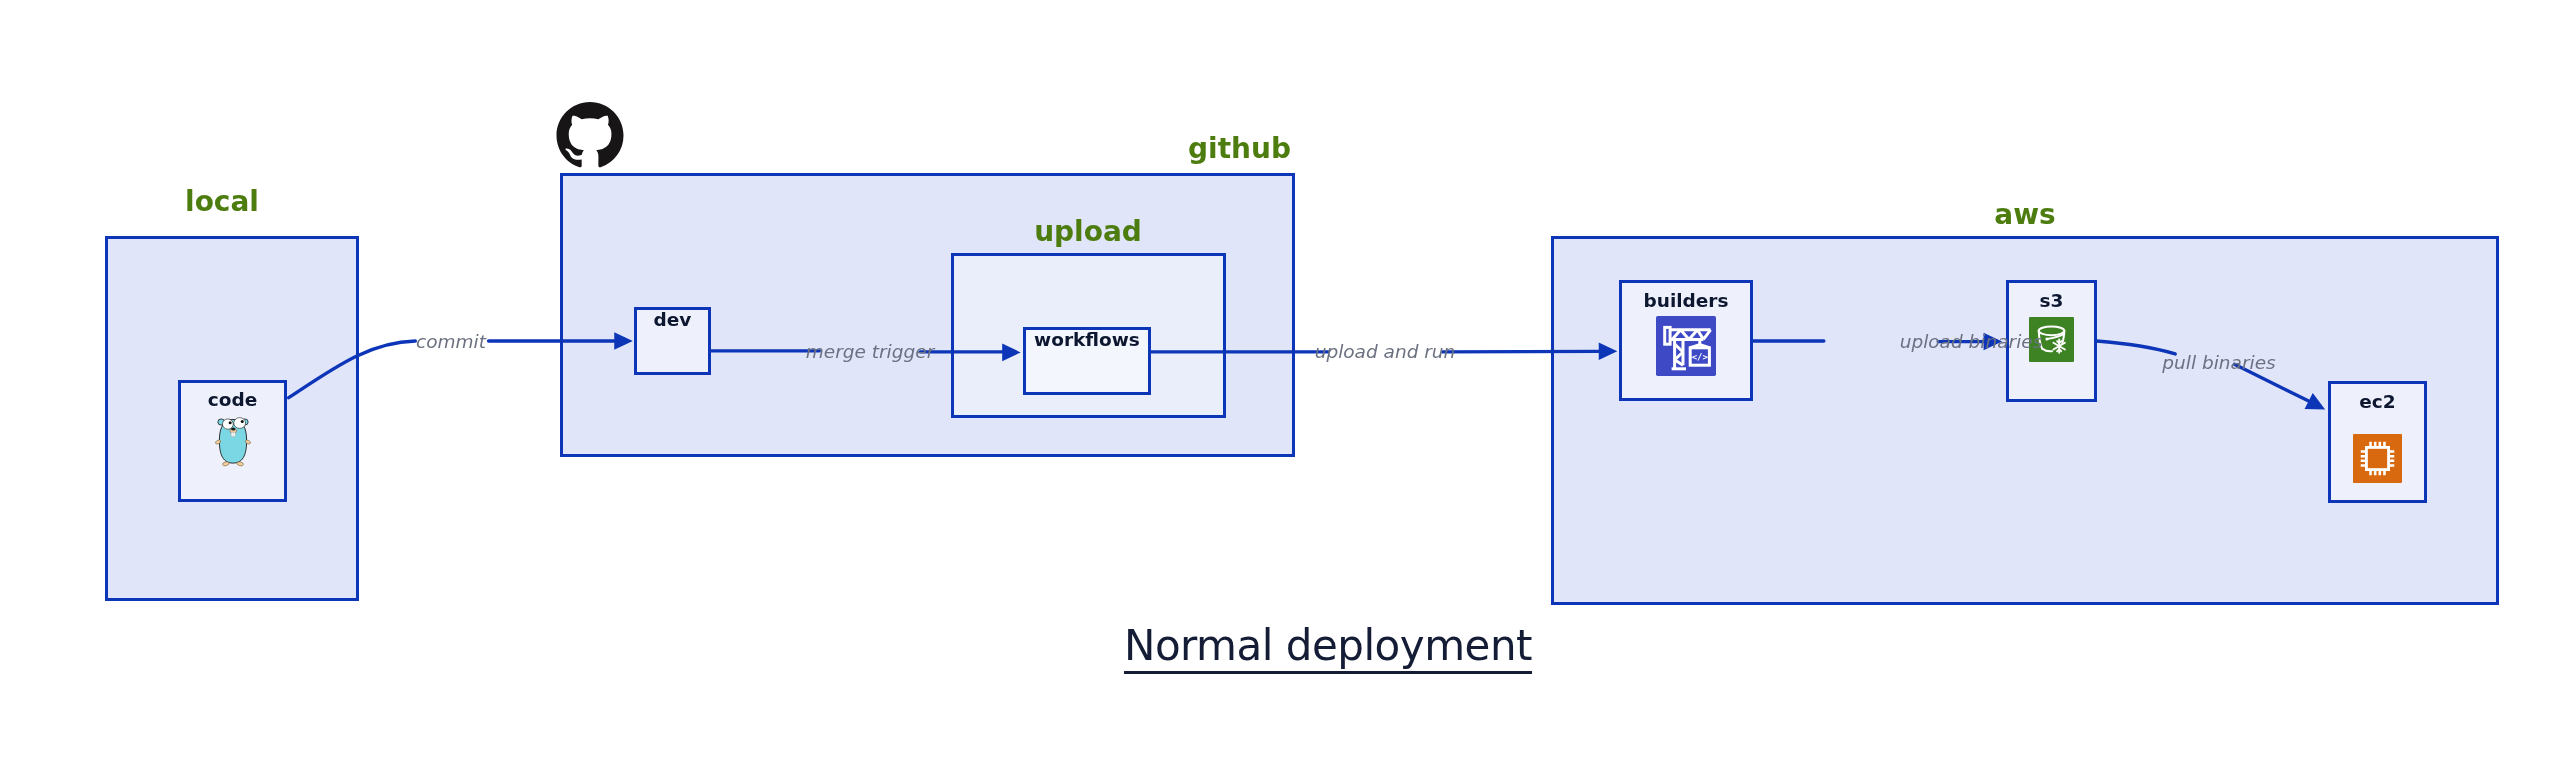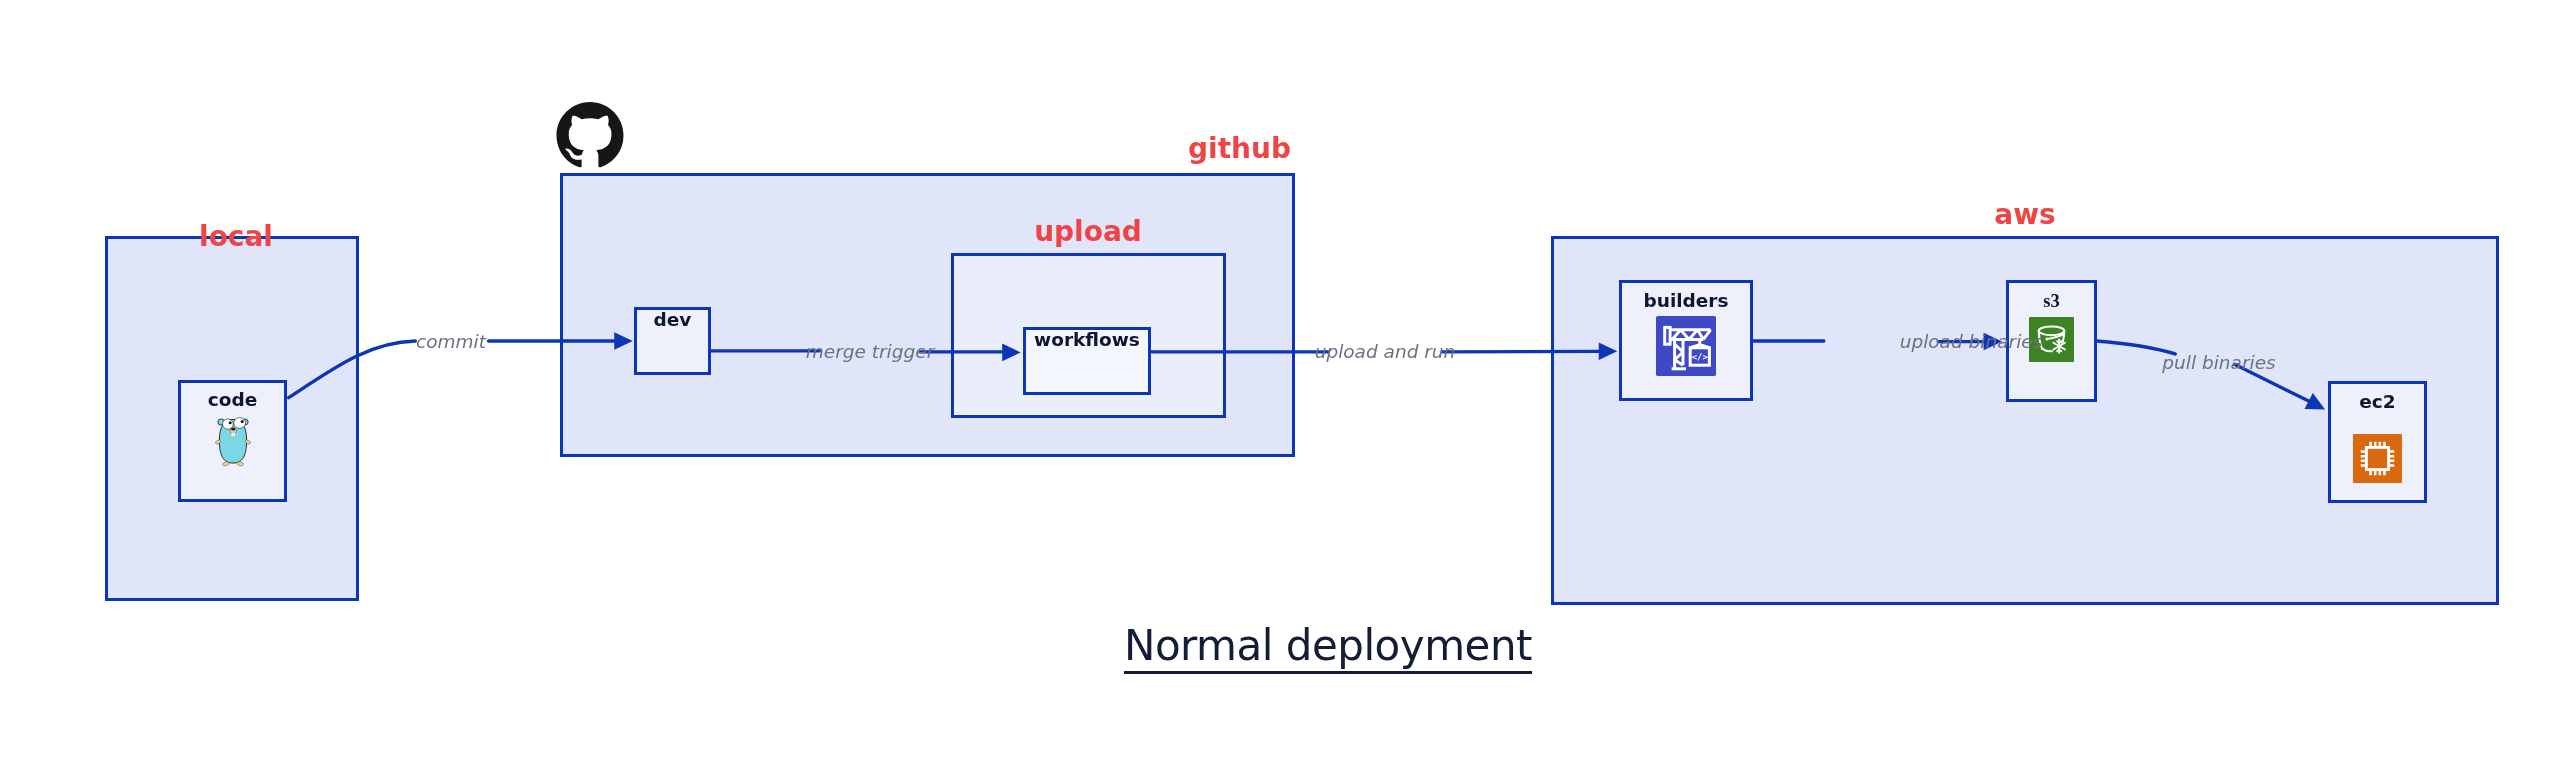--- a/index.html
+++ b/index.html
@@ -14,21 +14,21 @@
     position:absolute;
     box-sizing:border-box;
     border:3.1px solid #0d35b8;
   }
   .lvl1{background:#e0e5fa;}
   .lvl2{background:#eaeefb;}
   .glabel{
     position:absolute;
     font-size:28px;
     font-weight:600;
-    color:#ef4444;
+    color:#4d7c0f;
     white-space:nowrap;
     line-height:1.1;
   }
   .center-x{transform:translateX(-50%);}
   .node{
     position:absolute;
     box-sizing:border-box;
     border:3.1px solid #0d35b8;
     background:#eef1fc;
     display:flex;
@@ -74,21 +74,21 @@
 </head>
 <body>
 
 <div class="canvas">
 
   <div class="group lvl1" style="left:105px;top:236px;width:254px;height:365px;"></div>
   <div class="group lvl1" style="left:560px;top:173px;width:735px;height:284px;"></div>
   <div class="group lvl2" style="left:951px;top:253px;width:275px;height:165px;"></div>
   <div class="group lvl1" style="left:1551px;top:236px;width:948px;height:369px;"></div>
 
-  <div class="glabel center-x" style="left:236px;top:187px;margin-top:35px;">local</div>
+  <div class="glabel center-x" style="left:222px;top:187px;">local</div>
   <div class="glabel" style="left:1291px;top:134px;transform:translateX(-100%);">github</div>
   <div class="glabel center-x" style="left:1088px;top:217px;">upload</div>
   <div class="glabel center-x" style="left:2025px;top:200px;">aws</div>
 
   <svg class="iconwrap" style="position:absolute;left:556px;top:102px;" width="68" height="67" viewBox="0 0 16 16" aria-hidden="true">
     <path fill="#171515" d="M8 0C3.58 0 0 3.58 0 8c0 3.54 2.29 6.53 5.47 7.59.4.07.55-.17.55-.38
       0-.19-.01-.82-.01-1.49-2.01.37-2.53-.49-2.69-.94-.09-.23-.48-.94-.82-1.13-.28-.15-.68-.52-.01-.53.63-.01
       1.08.58 1.23.82.72 1.21 1.87.87 2.33.66.07-.52.28-.87.51-1.07-1.78-.2-3.64-.89-3.64-3.95
       0-.87.31-1.59.82-2.15-.08-.2-.36-1.02.08-2.12 0 0 .67-.21 2.2.82.64-.18 1.32-.27 2-.27.68 0
       1.36.09 2 .27 1.53-1.04 2.2-.82 2.2-.82.44 1.1.16 1.92.08 2.12.51.56.82 1.27.82 2.15 0
@@ -160,21 +160,21 @@
         <rect x="57" y="53" width="32" height="29"></rect>
       </g>
       <text x="73" y="73.5" text-anchor="middle" fill="#ffffff" font-size="15" font-weight="bold" font-family="DejaVu Sans Mono, monospace">&lt;/&gt;</text>
     </svg>
   </div>
 
   <div class="node middle" style="left:1023px;top:327px;width:128px;height:68px;background:#f4f6fd;">
     <div class="nlabel">workflows</div>
   </div>
 
-  <div class="node topstack" style="left:2006px;top:280px;width:91px;height:122px;gap:5.2px;font-family:Liberation Serif, serif;">
+  <div class="node topstack" style="left:2006px;top:280px;width:91px;height:122px;gap:5.2px;">
     <div class="nlabel">s3</div>
     <svg width="45" height="45" viewBox="0 0 88 88" aria-hidden="true">
       <rect x="0" y="0" width="88" height="88" rx="2" fill="#3d8323"></rect>
       <g stroke="#ffffff" stroke-width="4" fill="none" stroke-linecap="round">
         <ellipse cx="44" cy="27" rx="25" ry="8.5"></ellipse>
         <path d="M19 27 C20 44, 22 56, 26 62"></path>
         <path d="M69 27 C68.5 38, 67 46, 65 51"></path>
         <path d="M26 62 C31 66, 38 67.5, 45 67"></path>
         <path d="M35 43 Q55 40, 69 33"></path>
       </g>

